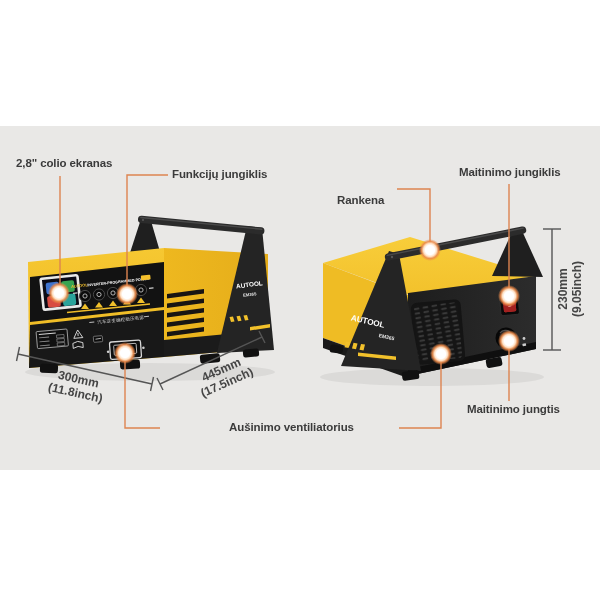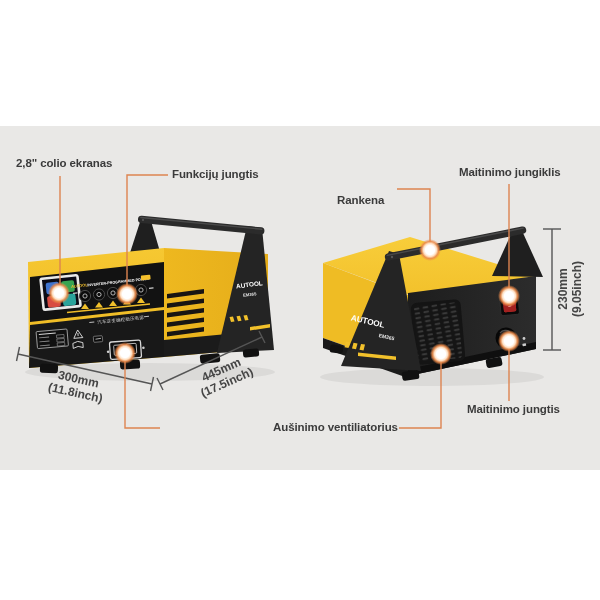--- a/index.html
+++ b/index.html
@@ -265,24 +265,24 @@
       <circle cx="127" cy="294" r="11" fill="url(#dotG)"></circle>
       <circle cx="430" cy="250" r="11" fill="url(#dotG)"></circle>
       <circle cx="509" cy="296" r="11" fill="url(#dotG)"></circle>
       <circle cx="125" cy="353" r="11" fill="url(#dotG)"></circle>
       <circle cx="441" cy="354" r="11" fill="url(#dotG)"></circle>
       <circle cx="509" cy="341" r="11" fill="url(#dotG)"></circle>
     </g>
   </svg>
 
   <div class="lbl" style="left:16px;top:157px;">2,8" colio ekranas</div>
-  <div class="lbl" style="left:172px;top:168px;">Funkcijų jungtis</div>
+  <div class="lbl" style="left:172px;top:168px;">Funkcijų jungiklis</div>
   <div class="lbl" style="left:337px;top:194px;">Rankena</div>
   <div class="lbl" style="left:459px;top:166px;text-align:right;">Maitinimo jungiklis</div>
-  <div class="lbl" style="left:229px;top:421px;margin-left:44px;">Aušinimo ventiliatorius</div>
+  <div class="lbl" style="left:229px;top:421px;">Aušinimo ventiliatorius</div>
   <div class="lbl" style="left:467px;top:403px;">Maitinimo jungtis</div>
 
   <div class="dim" style="left:32px;top:372px;width:90px;transform:rotate(12.5deg);">
     <div>300mm</div>
     <div>(11.8inch)</div>
   </div>
   <div class="dim" style="left:176px;top:362px;width:96px;transform:rotate(-24deg);">
     <div>445mm</div>
     <div>(17.5inch)</div>
   </div>

